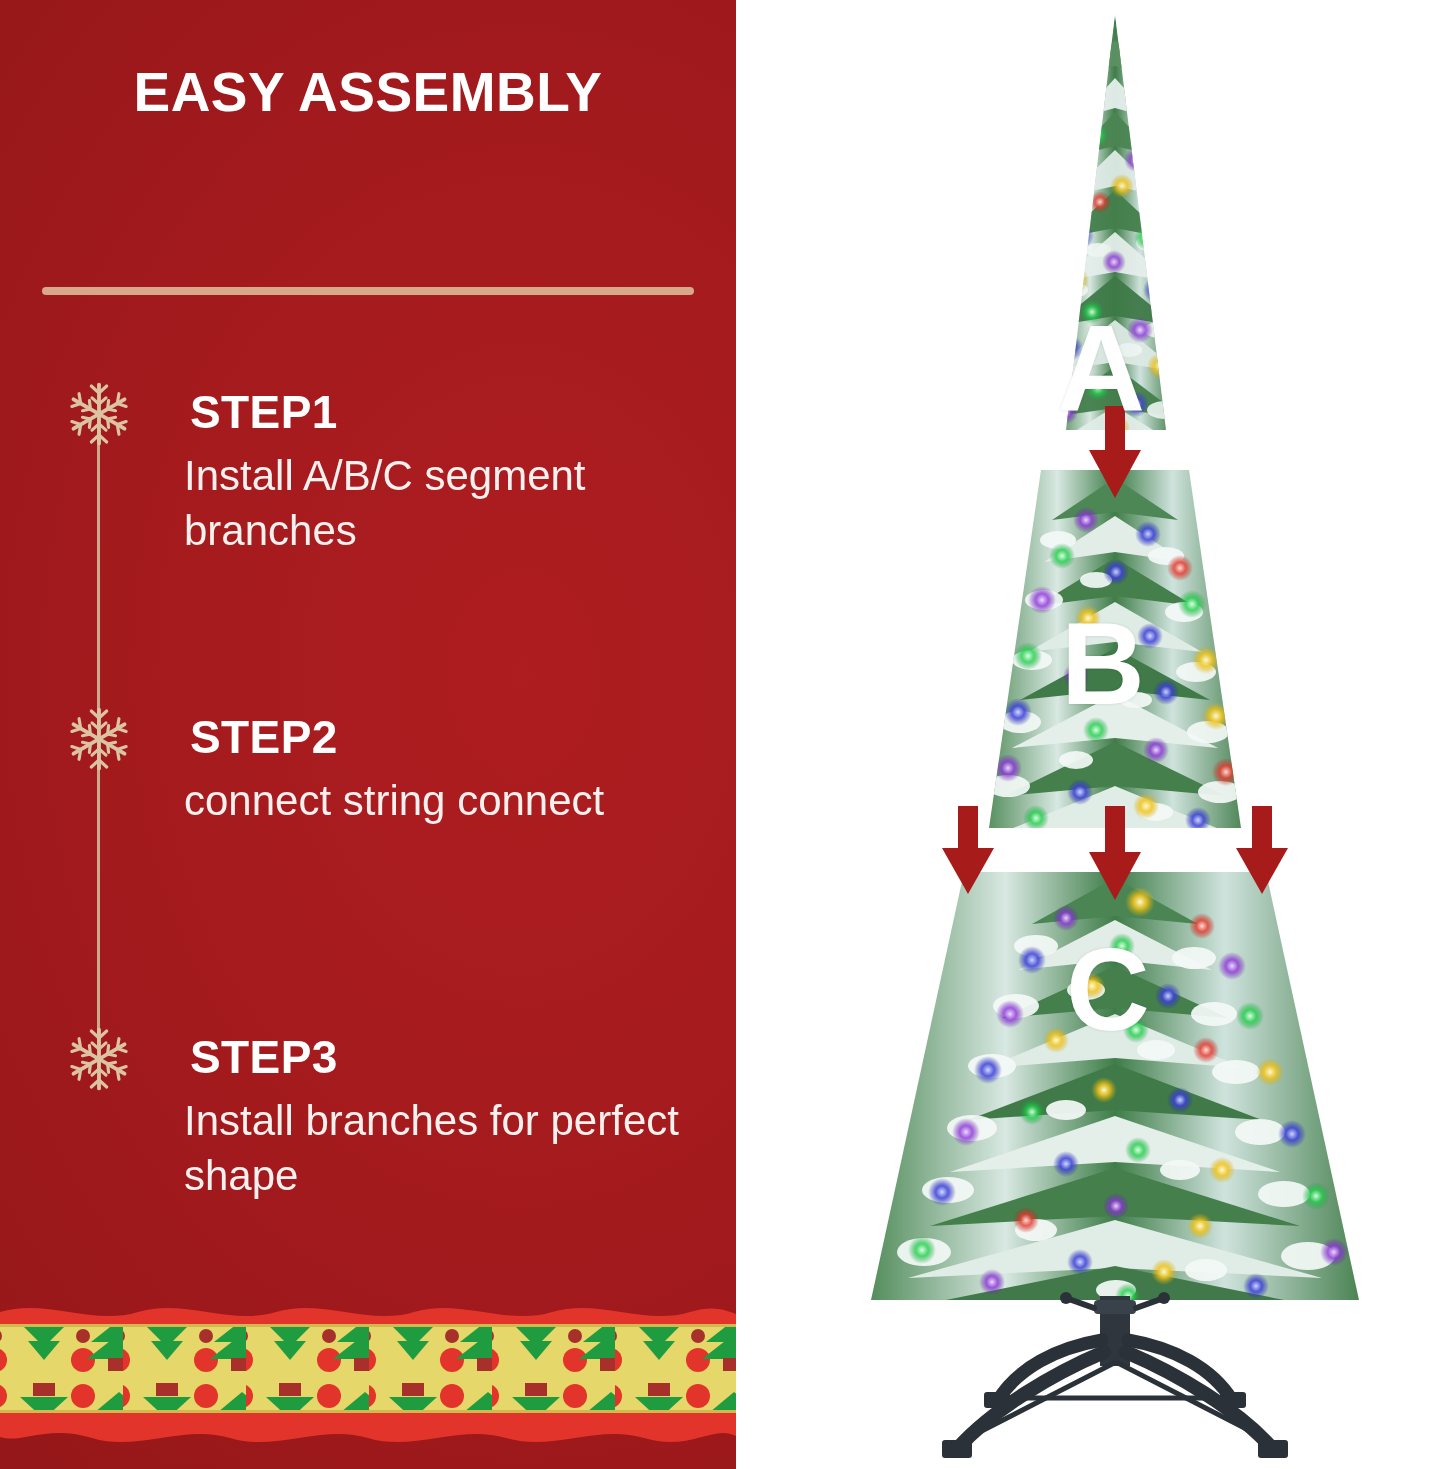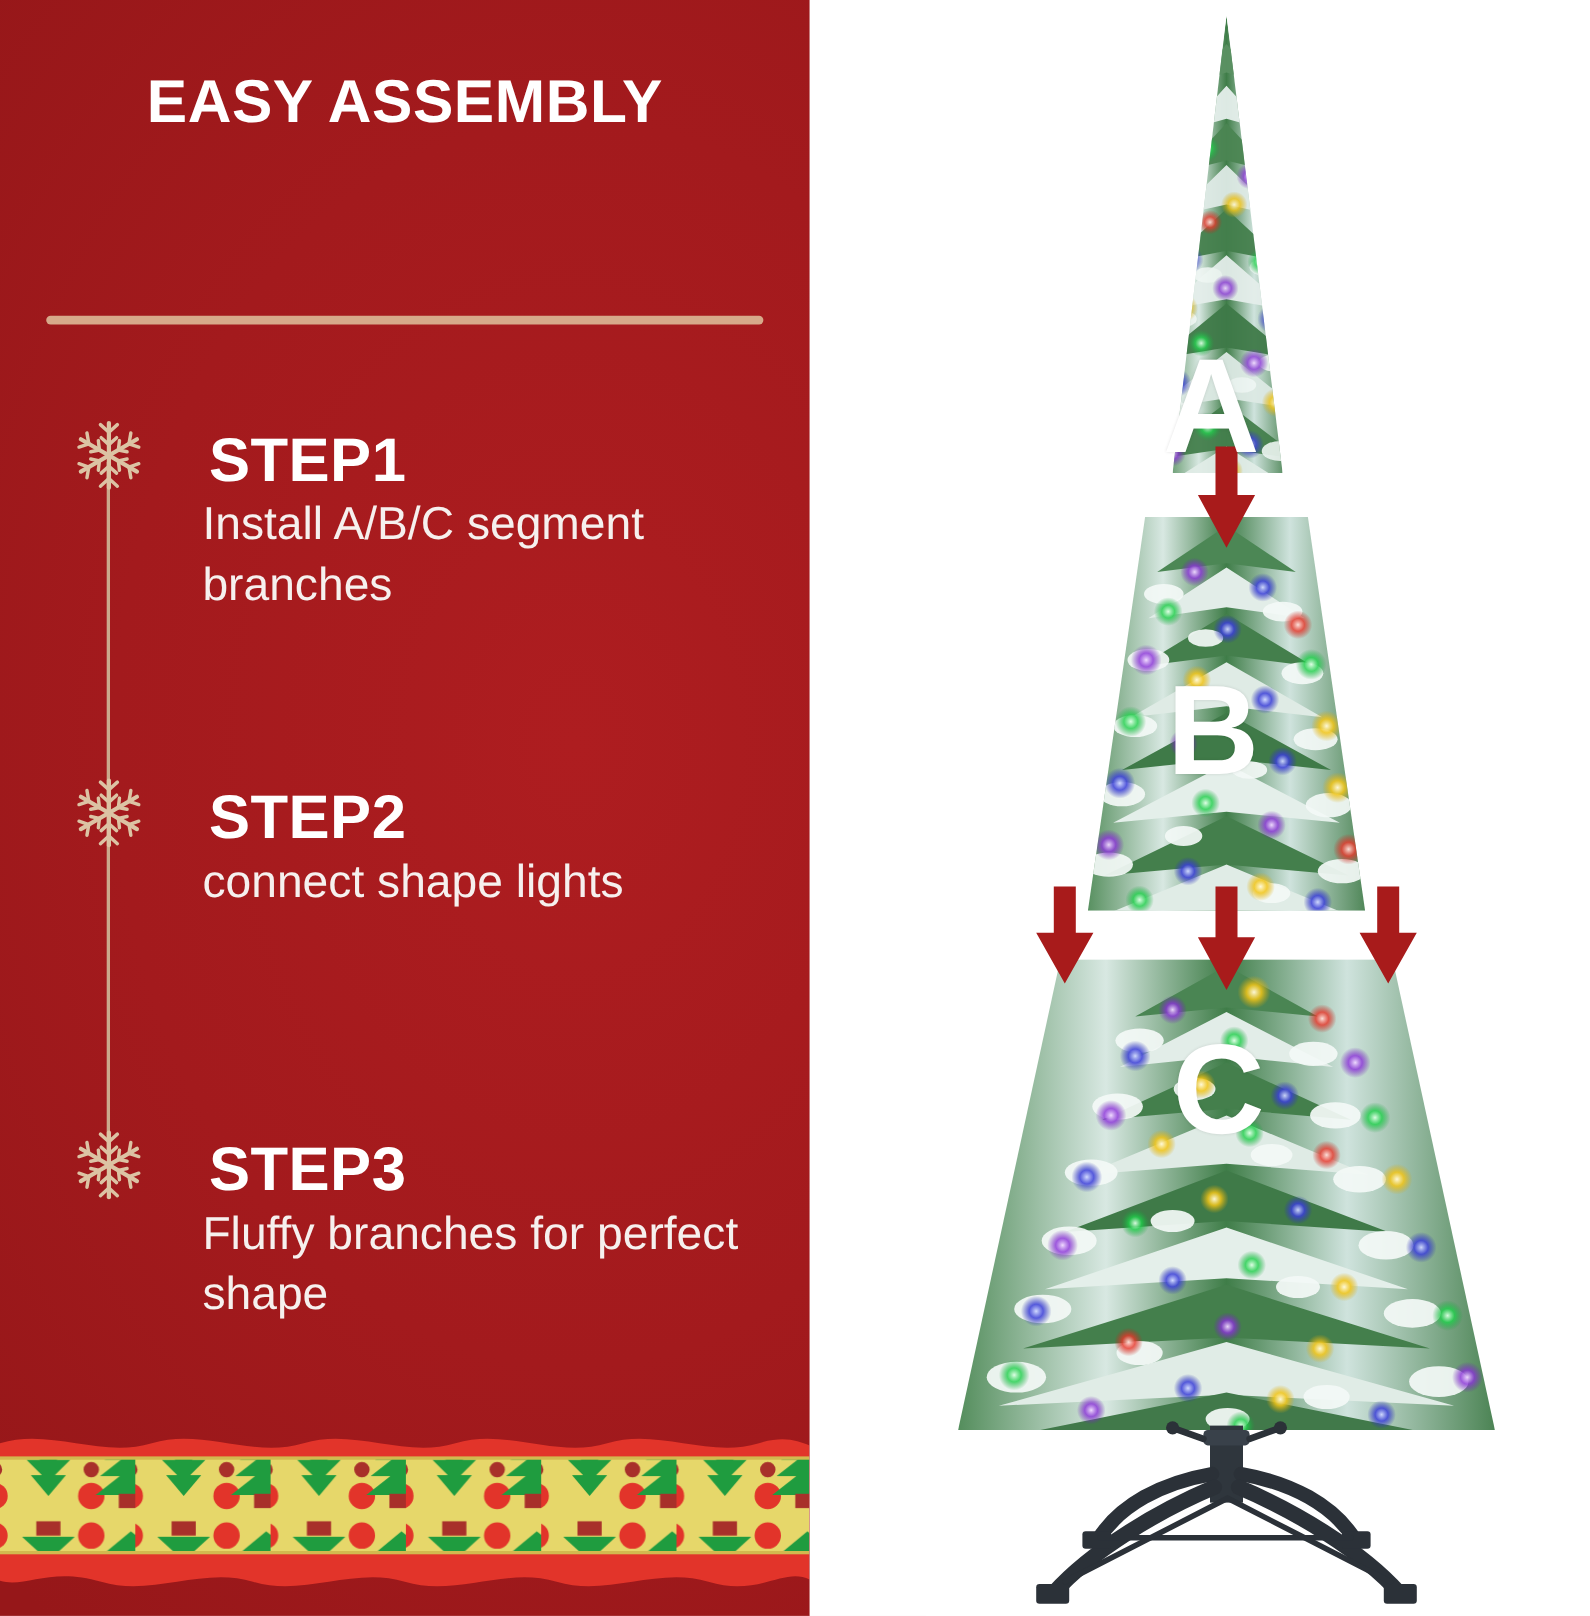--- a/index.html
+++ b/index.html
@@ -49,21 +49,21 @@
   .step-2{ top:700px; }
   .step-3{ top:1020px; }
 
   .flake{
     position:absolute; left:64px; top:4px; width:70px; height:70px;
   }
   .flake svg{ display:block; width:70px; height:70px; }
 
   .step-title{
     position:absolute; left:190px; top:10px;
-    color:#ffffff; font-weight:bold; font-size:56px; letter-spacing:0.4px;
+    color:#ffffff; font-weight:bold; font-size:46px; letter-spacing:0.4px;
   }
   .step-body{
     position:absolute; left:184px; top:73px; width:520px;
     color:#f6f0ee; font-weight:300; font-size:42px; line-height:1.32;
   }
 
   
   .xmas-border{
     position:absolute; left:0; bottom:0; width:736px; height:175px;
     overflow:hidden;
@@ -172,21 +172,21 @@
                 <line x1="37.7" y1="57.1" x2="36.3" y2="69.2"></line>
               <line x1="76.1" y1="34.9" x2="88.8" y2="39.2"></line>
                 <line x1="76.1" y1="34.9" x2="78.5" y2="21"></line>
               <line x1="62.3" y1="42.9" x2="73.6" y2="45.3"></line>
                 <line x1="62.3" y1="42.9" x2="63.7" y2="30.8"></line>
             </g>
           </g>
         </svg>
       </span>
       <div class="step-title">STEP2</div>
-      <div class="step-body">connect shape lights</div>
+      <div class="step-body">connect string connect</div>
     </div>
 
     <div class="step step-3">
       <span class="flake">
         <svg viewBox="0 0 100 100" xmlns="http://www.w3.org/2000/svg">
           <g stroke="#dcc3a4" stroke-width="5.5" stroke-linecap="round" fill="none">
             <line x1="50" y1="8" x2="50" y2="92"></line>
             <line x1="13.6" y1="29" x2="86.4" y2="71"></line>
             <line x1="13.6" y1="71" x2="86.4" y2="29"></line>
             <g stroke-width="4.5">
@@ -212,21 +212,21 @@
                 <line x1="37.7" y1="57.1" x2="36.3" y2="69.2"></line>
               <line x1="76.1" y1="34.9" x2="88.8" y2="39.2"></line>
                 <line x1="76.1" y1="34.9" x2="78.5" y2="21"></line>
               <line x1="62.3" y1="42.9" x2="73.6" y2="45.3"></line>
                 <line x1="62.3" y1="42.9" x2="63.7" y2="30.8"></line>
             </g>
           </g>
         </svg>
       </span>
       <div class="step-title">STEP3</div>
-      <div class="step-body">Fluffy branches for perfect shape</div>
+      <div class="step-body">Install branches for perfect shape</div>
     </div>
 
     <div class="xmas-border">
       <svg viewBox="0 0 736 175" xmlns="http://www.w3.org/2000/svg" preserveAspectRatio="none">
         <defs>
           <pattern id="xmasPat" x="0" y="0" width="123" height="85" patternUnits="userSpaceOnUse">
             <rect x="0" y="0" width="123" height="85" fill="#e6d76a"></rect>
 
             <rect x="33" y="4" width="22" height="13" fill="#a8302a"></rect>
             <polygon points="20,18 68,18 44,40" fill="#1f9c3f"></polygon>

